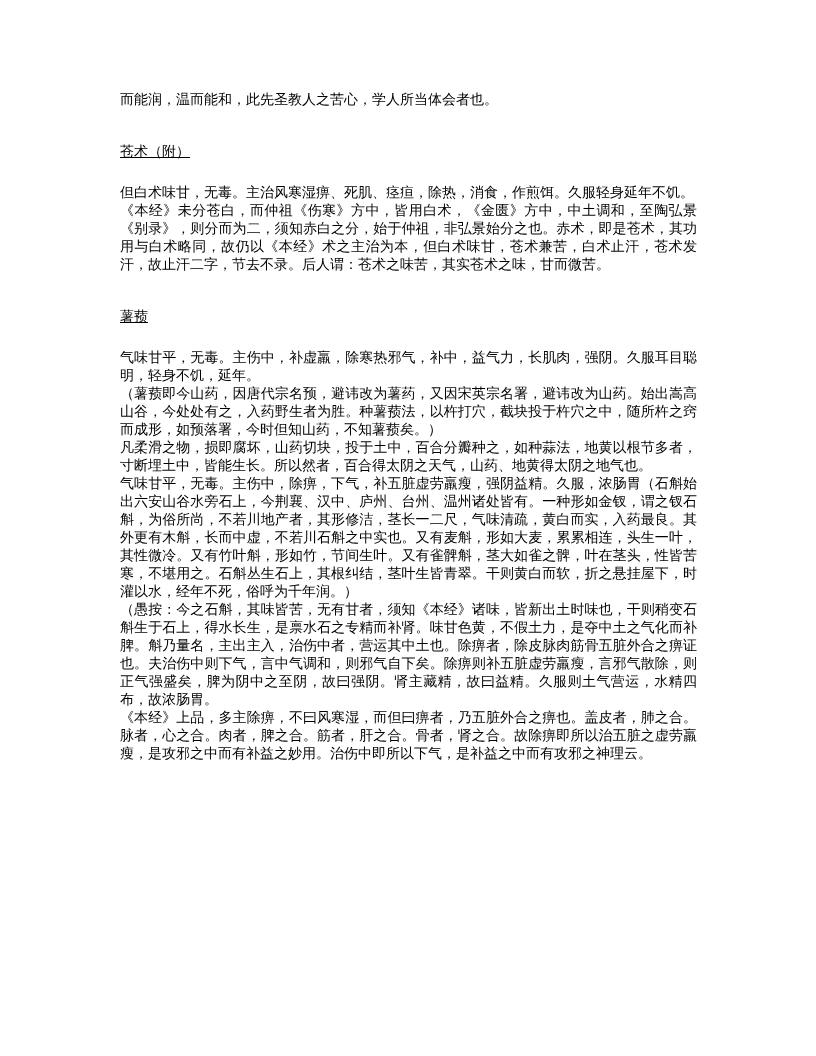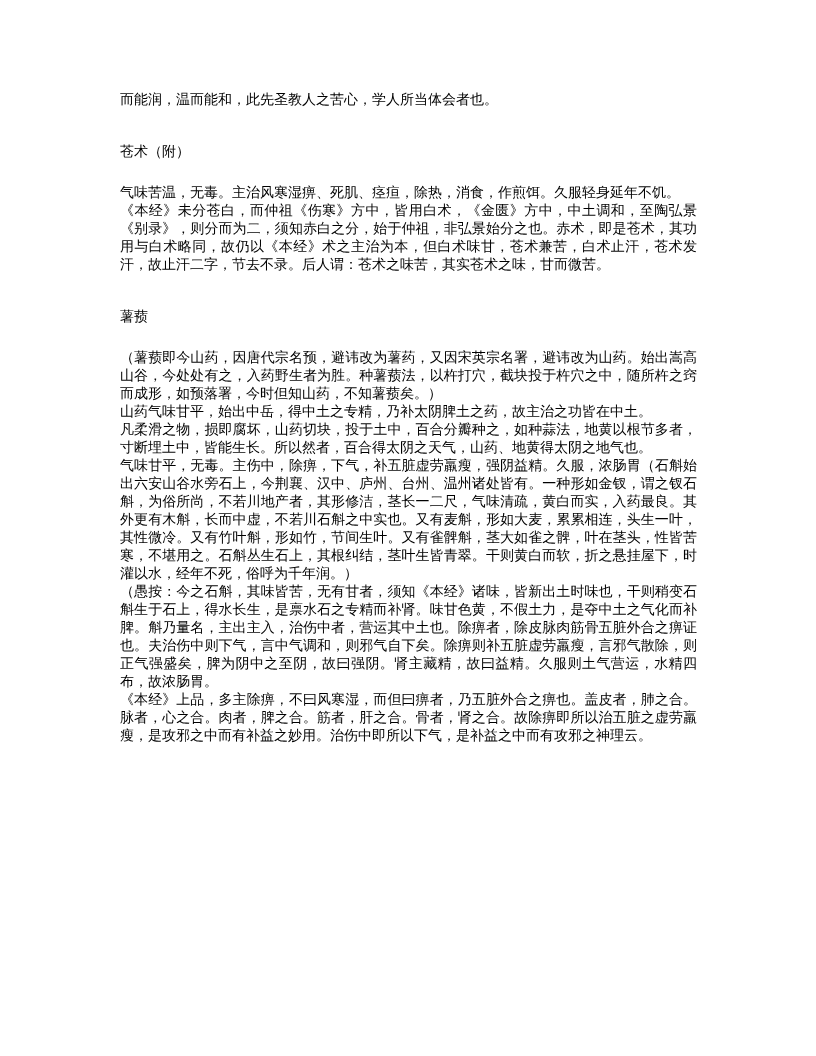--- a/index.html
+++ b/index.html
@@ -25,37 +25,38 @@
     line-height: 18px;
   }
   .para {
     margin: 0;
     text-align: justify;
     text-justify: inter-character;
     text-align-last: left;
   }
   .heading {
     margin: 34px 0 23px 0;
+    text-decoration: underline;
   }
 </style>
 </head>
 <body>
 
 <div class="page">
   <div class="content">
 
     <p class="para">而能润，温而能和，此先圣教人之苦心，学人所当体会者也。</p>
 
     <div class="heading">苍术（附）</div>
-    <p class="para">气味苦温，无毒。主治风寒湿痹、死肌、痉疸，除热，消食，作煎饵。久服轻身延年不饥。</p>
+    <p class="para">但白术味甘，无毒。主治风寒湿痹、死肌、痉疸，除热，消食，作煎饵。久服轻身延年不饥。</p>
     <p class="para">《本经》未分苍白，而仲祖《伤寒》方中，皆用白术，《金匮》方中，中土调和，至陶弘景《别录》，则分而为二，须知赤白之分，始于仲祖，非弘景始分之也。赤术，即是苍术，其功用与白术略同，故仍以《本经》术之主治为本，但白术味甘，苍术兼苦，白术止汗，苍术发汗，故止汗二字，节去不录。后人谓：苍术之味苦，其实苍术之味，甘而微苦。</p>
 
     <div class="heading">薯蓣</div>
+    <p class="para">气味甘平，无毒。主伤中，补虚羸，除寒热邪气，补中，益气力，长肌肉，强阴。久服耳目聪明，轻身不饥，延年。</p>
     <p class="para">（薯蓣即今山药，因唐代宗名预，避讳改为薯药，又因宋英宗名署，避讳改为山药。始出嵩高山谷，今处处有之，入药野生者为胜。种薯蓣法，以杵打穴，截块投于杵穴之中，随所杵之窍而成形，如预落署，今时但知山药，不知薯蓣矣。）</p>
-    <p class="para">山药气味甘平，始出中岳，得中土之专精，乃补太阴脾土之药，故主治之功皆在中土。</p>
     <p class="para">凡柔滑之物，损即腐坏，山药切块，投于土中，百合分瓣种之，如种蒜法，地黄以根节多者，寸断埋土中，皆能生长。所以然者，百合得太阴之天气，山药、地黄得太阴之地气也。</p>
 
     <p class="para">气味甘平，无毒。主伤中，除痹，下气，补五脏虚劳羸瘦，强阴益精。久服，浓肠胃（石斛始出六安山谷水旁石上，今荆襄、汉中、庐州、台州、温州诸处皆有。一种形如金钗，谓之钗石斛，为俗所尚，不若川地产者，其形修洁，茎长一二尺，气味清疏，黄白而实，入药最良。其外更有木斛，长而中虚，不若川石斛之中实也。又有麦斛，形如大麦，累累相连，头生一叶，其性微冷。又有竹叶斛，形如竹，节间生叶。又有雀髀斛，茎大如雀之髀，叶在茎头，性皆苦寒，不堪用之。石斛丛生石上，其根纠结，茎叶生皆青翠。干则黄白而软，折之悬挂屋下，时灌以水，经年不死，俗呼为千年润。）</p>
     <p class="para">（愚按：今之石斛，其味皆苦，无有甘者，须知《本经》诸味，皆新出土时味也，干则稍变石斛生于石上，得水长生，是禀水石之专精而补肾。味甘色黄，不假土力，是夺中土之气化而补脾。斛乃量名，主出主入，治伤中者，营运其中土也。除痹者，除皮脉肉筋骨五脏外合之痹证也。夫治伤中则下气，言中气调和，则邪气自下矣。除痹则补五脏虚劳羸瘦，言邪气散除，则正气强盛矣，脾为阴中之至阴，故曰强阴。肾主藏精，故曰益精。久服则土气营运，水精四布，故浓肠胃。</p>
     <p class="para">《本经》上品，多主除痹，不曰风寒湿，而但曰痹者，乃五脏外合之痹也。盖皮者，肺之合。脉者，心之合。肉者，脾之合。筋者，肝之合。骨者，肾之合。故除痹即所以治五脏之虚劳羸瘦，是攻邪之中而有补益之妙用。治伤中即所以下气，是补益之中而有攻邪之神理云。</p>
 
   </div>
 </div>
 
 </body></html>

